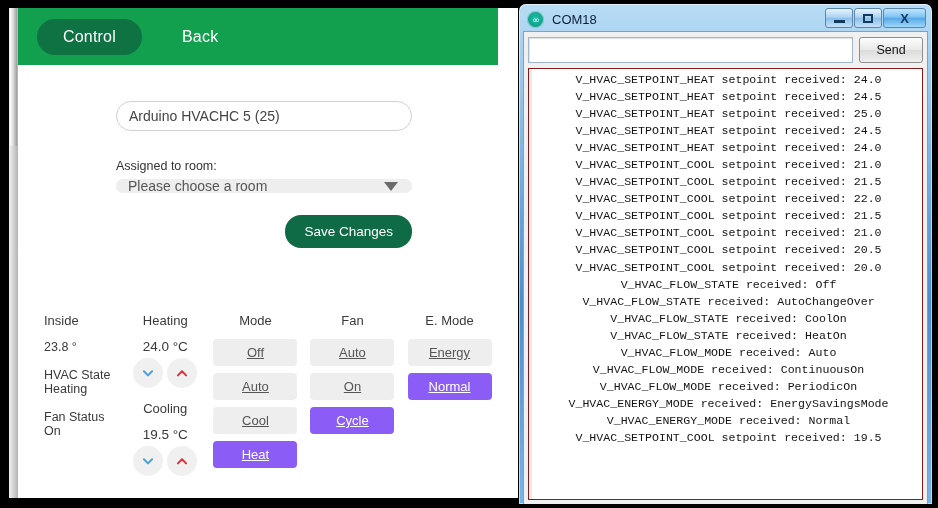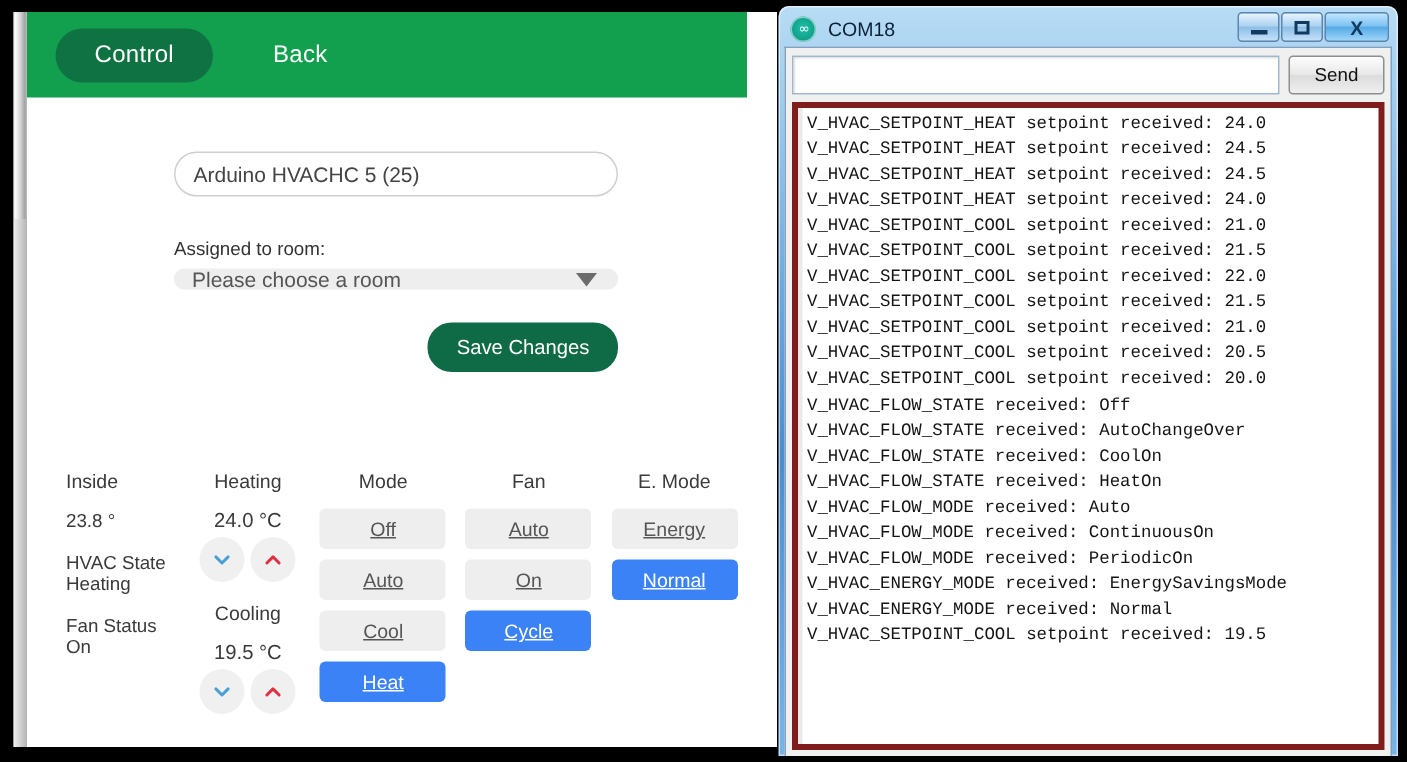--- a/index.html
+++ b/index.html
@@ -82,21 +82,21 @@
     display:flex;align-items:center;justify-content:center;
   }
   .chev { width:14px; height:14px; }
   .btn-col { width: 100px; align-items:center; }
   .pill {
     width: 84px; height: 27px; border-radius: 4px; background:#eeeeee;
     color:#555; font-size:13px; display:flex;align-items:center;justify-content:center;
     margin-bottom: 7px;
     text-decoration: underline;
   }
-  .pill.on { background:#3b82f6; color:#fff; }
+  .pill.on { background:#8b5cf6; color:#fff; }
 
   
   .com-window {
     position: absolute; left: 519px; top: 4px;
     width: 413px; height: 500px;
     background: linear-gradient(to bottom,#b8dcf5 0%, #6ea9dd 38%, #4d8ccd 60%, #7ab4e6 100%);
     border-radius: 7px 7px 0 0;
     padding: 4px 4px 0 4px;
     box-shadow: inset 0 0 0 1px rgba(255,255,255,.55);
   }
@@ -137,21 +137,21 @@
   }
   .send-btn {
     width:64px; margin-left:6px;
     background: linear-gradient(to bottom,#fdfdfd,#e9e9e9 48%,#dcdcdc 52%,#efefef);
     border:1px solid #8e8e8e; border-radius:3px;
     display:flex;align-items:center;justify-content:center;
     font-size:12.5px;color:#111;
   }
   .log-area {
     margin-top: 5px; height: 432px; background:#fff;
-    border:4px solid #7f1d1d; position:relative; overflow:hidden;
+    border:1px solid #7f1d1d; position:relative; overflow:hidden;text-align:center;
   }
   .log-inner { padding: 2px 0 0 6px; }
   .log-line {
     font-family: "Liberation Mono","DejaVu Sans Mono",monospace;
     font-size: 11.6px; color:#141414; line-height: 17.05px; white-space: pre;
   }
   .log-scroll-l { position:absolute; left:0; top:0; width:3px; height:100%; background:#eaeaea; }
 </style>
 </head>
 <body>
@@ -279,20 +279,21 @@
       <div class="send-row">
         <div class="send-input"></div>
         <div class="send-btn">Send</div>
       </div>
 
       <div class="log-area">
         <div class="log-scroll-l"></div>
         <div class="log-inner" id="log-inner">
             <div class="log-line">V_HVAC_SETPOINT_HEAT setpoint received: 24.0</div>
             <div class="log-line">V_HVAC_SETPOINT_HEAT setpoint received: 24.5</div>
+            <div class="log-line">V_HVAC_SETPOINT_HEAT setpoint received: 25.0</div>
             <div class="log-line">V_HVAC_SETPOINT_HEAT setpoint received: 24.5</div>
             <div class="log-line">V_HVAC_SETPOINT_HEAT setpoint received: 24.0</div>
             <div class="log-line">V_HVAC_SETPOINT_COOL setpoint received: 21.0</div>
             <div class="log-line">V_HVAC_SETPOINT_COOL setpoint received: 21.5</div>
             <div class="log-line">V_HVAC_SETPOINT_COOL setpoint received: 22.0</div>
             <div class="log-line">V_HVAC_SETPOINT_COOL setpoint received: 21.5</div>
             <div class="log-line">V_HVAC_SETPOINT_COOL setpoint received: 21.0</div>
             <div class="log-line">V_HVAC_SETPOINT_COOL setpoint received: 20.5</div>
             <div class="log-line">V_HVAC_SETPOINT_COOL setpoint received: 20.0</div>
             <div class="log-line">V_HVAC_FLOW_STATE received: Off</div>

